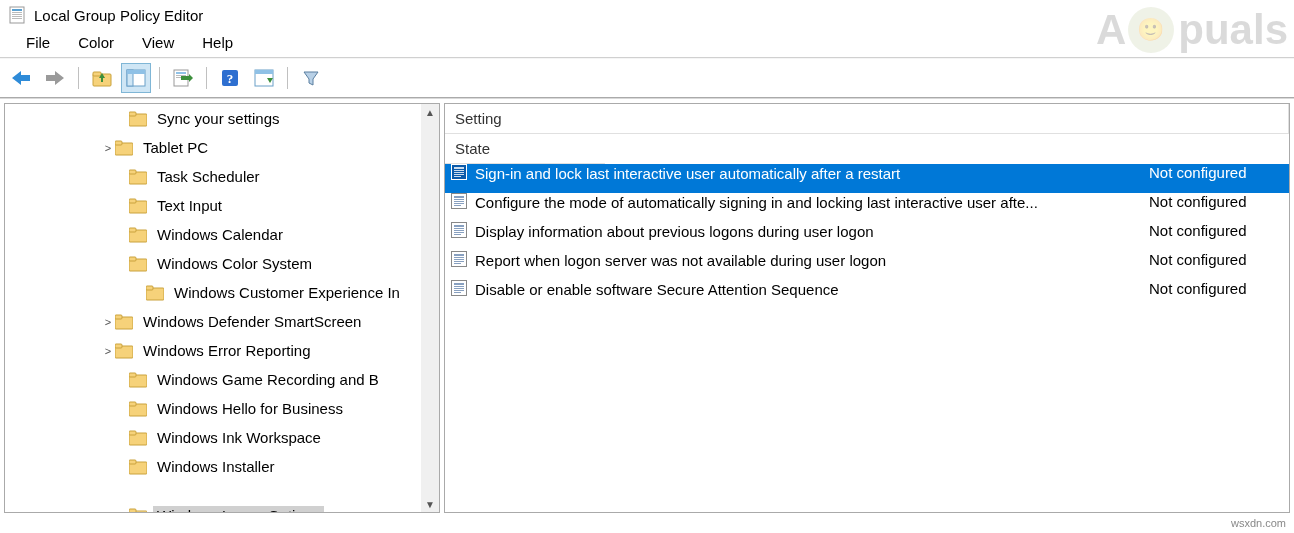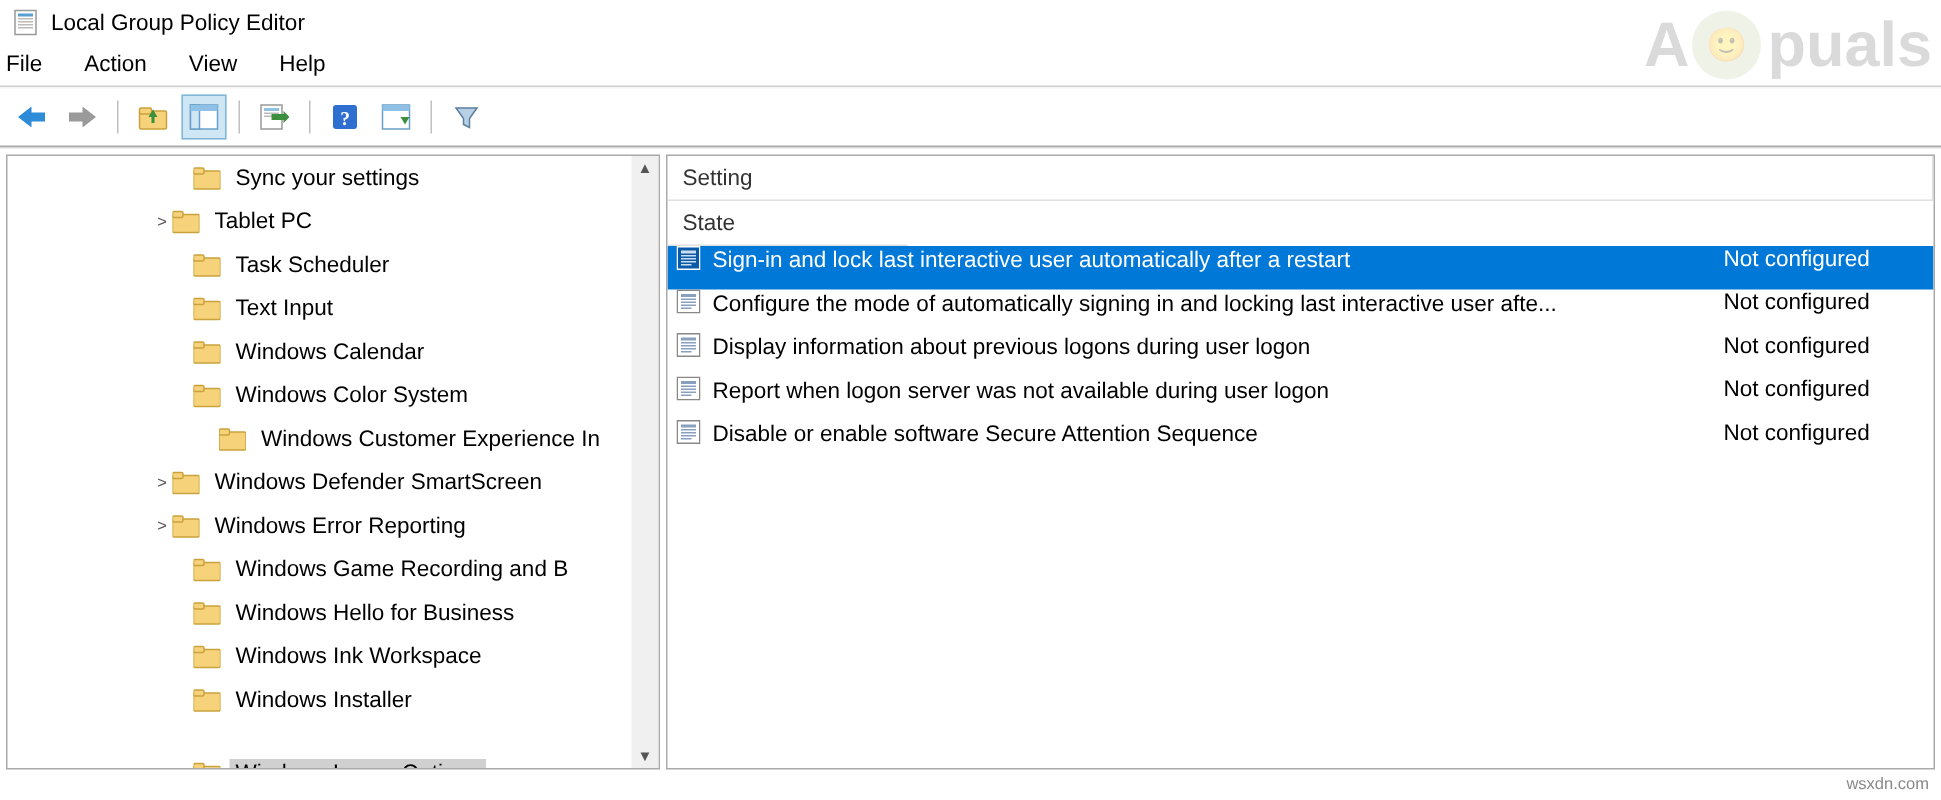--- a/index.html
+++ b/index.html
@@ -18,21 +18,21 @@
     display: flex;
     align-items: center;
     padding: 6px 8px;
     gap: 8px;
   }
   .title-bar .app-icon svg { display:block; }
   .title-bar .title { font-size: 15px; }
   .menu-bar {
     display: flex;
     gap: 28px;
-    padding: 4px 10px 6px 4px;
+    padding: 4px 10px 6px 26px;
     font-size: 15px;
   }
   .menu-bar span { cursor: default; }
   .menu-divider {
     border-top: 1px solid #d0d0d0;
     border-bottom: 1px solid #f5f5f5;
     height: 0;
   }
   .toolbar {
     display: flex;
@@ -216,21 +216,21 @@
         <rect x="4" y="8" width="10" height="1" fill="#bbb"></rect>
         <rect x="4" y="10" width="10" height="1" fill="#bbb"></rect>
         <rect x="4" y="12" width="10" height="1" fill="#bbb"></rect>
       </svg>
   </span>
   <span class="title">Local Group Policy Editor</span>
 </div>
 
 <div class="menu-bar">
   <span>File</span>
-  <span>Action</span>
+  <span>Color</span>
   <span>View</span>
   <span>Help</span>
 </div>
 <div class="menu-divider"></div>
 
 <div class="toolbar">
   <div class="tb-btn">
     <svg width="18" height="14">
         <polygon points="9,0 9,4 18,4 18,10 9,10 9,14 0,7" fill="#2e8bd8"></polygon>
       </svg>

